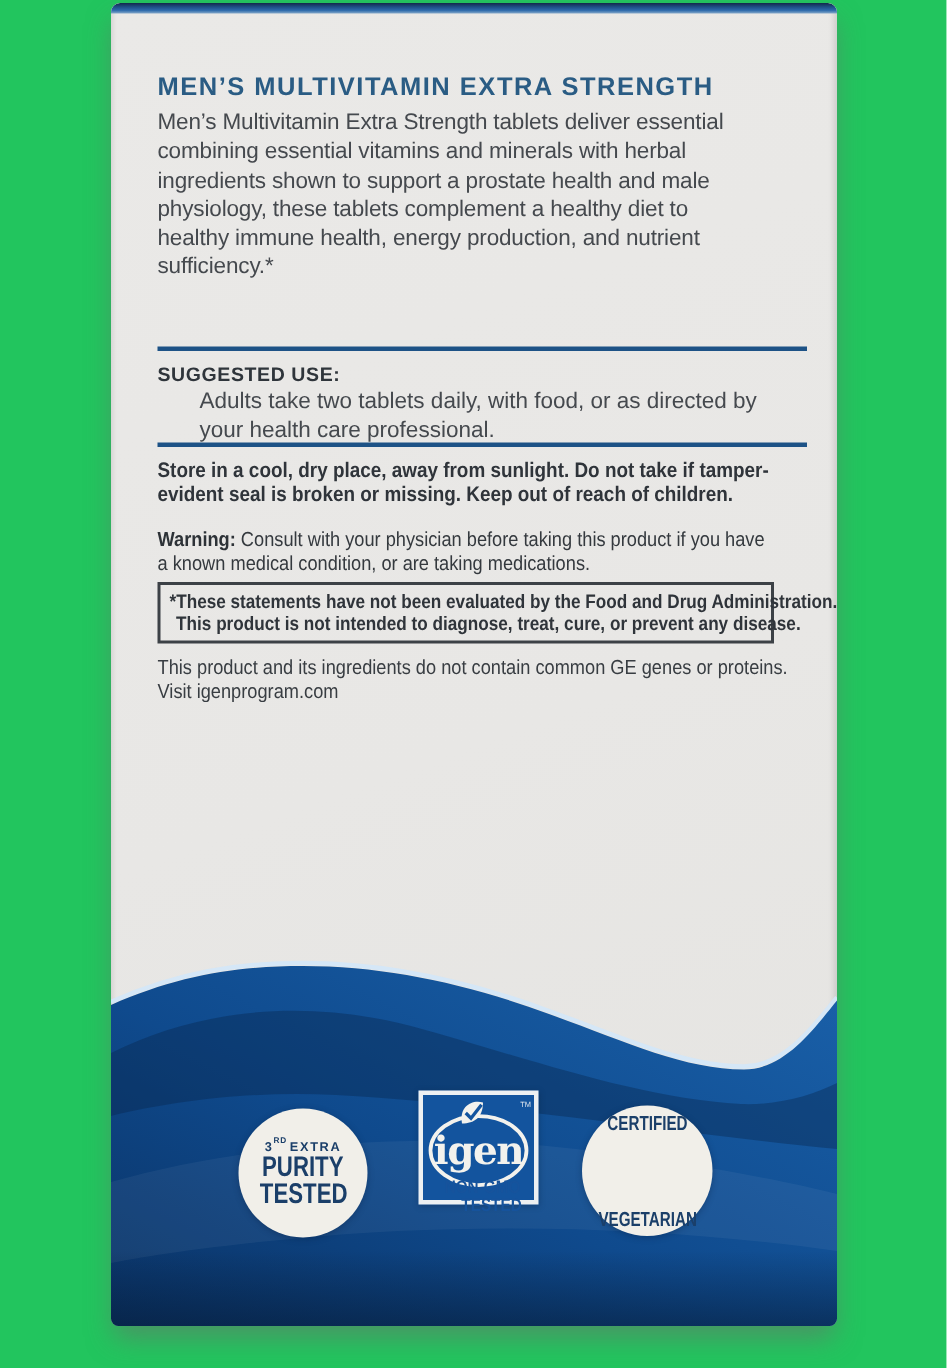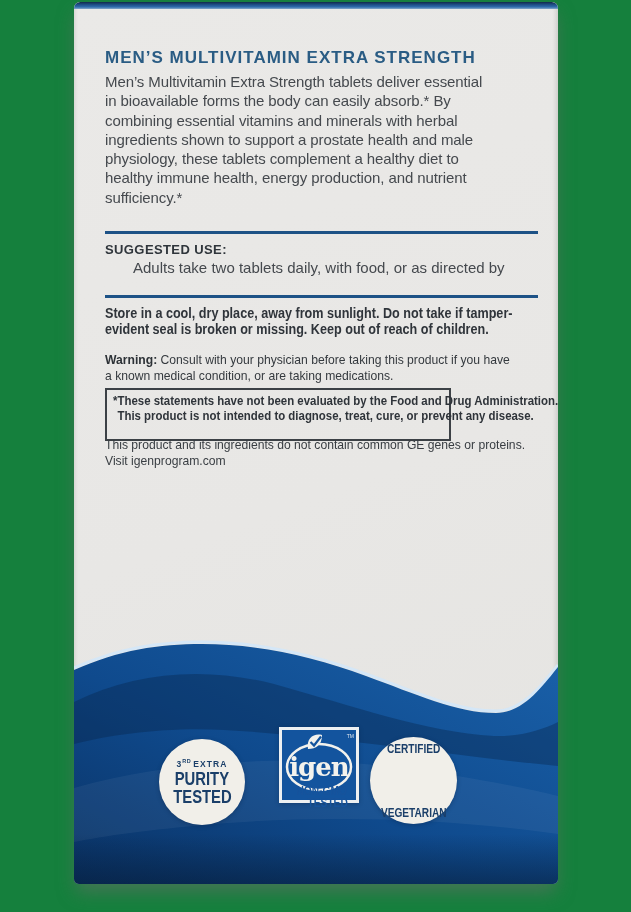--- a/index.html
+++ b/index.html
@@ -1,16 +1,16 @@
 <!DOCTYPE html>
 <html><head>
 <meta charset="utf-8">
 <style>
   html,body{margin:0;padding:0;background:#ffffff;}
-  .stage{position:relative;width:631px;height:912px;background:#15803d;overflow:hidden;
+  .stage{position:relative;width:631px;height:912px;background:#22c55e;overflow:hidden;
          font-family:"Liberation Sans",sans-serif;}
   .box{position:absolute;left:74px;top:2px;width:484px;height:882px;
        background:linear-gradient(160deg,#eae9e7 0%,#e8e7e5 55%,#e5e4e1 100%);
        border-radius:6px 6px 5px 5px;overflow:hidden;
        box-shadow:0 10px 18px -2px rgba(108,108,106,.55),
                   inset -2px 0 4px rgba(0,0,0,.13),
                   inset 2px 0 3px rgba(0,0,0,.06);}
   .top-strip{position:absolute;top:0;left:0;right:0;height:7px;
        background:linear-gradient(180deg,#13294a 0%,#1d4c82 35%,#2d6aab 70%,#86a9ca 100%);
        border-radius:6px 6px 0 0;}
@@ -23,36 +23,36 @@
   .rule1{top:229px;} .rule2{top:293px;}
   .sug-head{top:240px;font-size:13px;font-weight:bold;color:#2f353b;letter-spacing:.4px;}
   .sug-text{top:256px;font-size:15px;line-height:19px;color:#45494e;margin-left:28px;}
   .sug-text div{white-space:nowrap;}
   .cond{transform:scaleX(.9);transform-origin:0 0;width:481px;}
   .storage{top:304px;font-size:14px;font-weight:bold;color:#2f343a;line-height:15.8px;}
   .storage div{white-space:nowrap;}
   .warning{top:350px;font-size:13.5px;color:#34393e;line-height:15.8px;}
   .warning div{white-space:nowrap;}
   .warning b{font-weight:bold;color:#2d3237;}
-  .fda{top:386px;width:346px;border:2px solid #3c4146;box-sizing:border-box;
-       padding:3px 0 16px 6px;background:transparent;}
+  .fda{top:386px;width:411px;border:2px solid #3c4146;box-sizing:border-box;
+       padding:3px 0 4px 6px;background:transparent;}
   .fda-inner{font-size:13px;font-weight:bold;color:#2f343a;line-height:15.2px;
        transform:scaleX(.88);transform-origin:0 0;width:452px;}
   .fda-inner div{white-space:nowrap;}
   .fda-inner .l2{padding-left:5px;}
   .ge{top:435px;font-size:13.5px;color:#383d42;line-height:15.8px;}
   .ge div{white-space:nowrap;}
 
   .wave{position:absolute;left:0;bottom:0;width:484px;height:246px;display:block;}
 
   .badge-circle{position:absolute;border-radius:50%;background:#f1efe9;color:#1b3f69;
        display:flex;flex-direction:column;align-items:center;justify-content:center;
        box-shadow:0 1px 4px rgba(8,30,60,.35);}
   .badge-purity{left:85px;top:737px;width:86px;height:86px;padding-top:1px;box-sizing:border-box;}
-  .badge-veg{left:296px;top:735px;width:87px;height:87px;gap:48px;}
+  .badge-veg{left:314px;top:735px;width:87px;height:87px;gap:48px;}
   .purity-top{font-size:8.5px;font-weight:bold;letter-spacing:1.1px;white-space:nowrap;margin-bottom:1px;}
   .purity-top .sup{font-size:5.5px;vertical-align:top;position:relative;top:-1px;letter-spacing:.5px;}
   .purity-top .suffix{margin-left:2px;}
   .purity-main{font-size:19px;font-weight:800;line-height:18.5px;transform:scaleX(.78);white-space:nowrap;}
   .veg-line{font-size:13.5px;font-weight:800;line-height:15.5px;transform:scaleX(.75);white-space:nowrap;}
 
   .badge-igen{position:absolute;left:205px;top:725px;width:80px;height:76px;
        background:#13549e;border:3px solid #edf0f2;box-sizing:border-box;
        box-shadow:0 1px 4px rgba(8,30,60,.35);}
   .igen-top{position:absolute;left:0;top:0;width:74px;height:66px;}
@@ -65,33 +65,33 @@
 <body>
 
 <div class="stage">
   <div class="box">
     <div class="top-strip"></div>
 
     <div class="abs title">MEN’S MULTIVITAMIN EXTRA STRENGTH</div>
 
     <div class="abs desc">
       <div>Men’s Multivitamin Extra Strength tablets deliver essential</div>
-      <div>in bioavailable forms the body can easily absorb.* By</div>
       <div>combining essential vitamins and minerals with herbal</div>
       <div>ingredients shown to support a prostate health and male</div>
       <div>physiology, these tablets complement a healthy diet to</div>
       <div>healthy immune health, energy production, and nutrient</div>
       <div>sufficiency.*</div>
     </div>
 
     <div class="abs rule rule1"></div>
 
     <div class="abs sug-head">SUGGESTED USE:</div>
     <div class="abs sug-text">
       <div>Adults take two tablets daily, with food, or as directed by</div>
+      <div>your health care professional.</div>
     </div>
 
     <div class="abs rule rule2"></div>
 
     <div class="abs storage cond">
       <div>Store in a cool, dry place, away from sunlight. Do not take if tamper-</div>
       <div>evident seal is broken or missing. Keep out of reach of children.</div>
     </div>
 
     <div class="abs warning cond">

